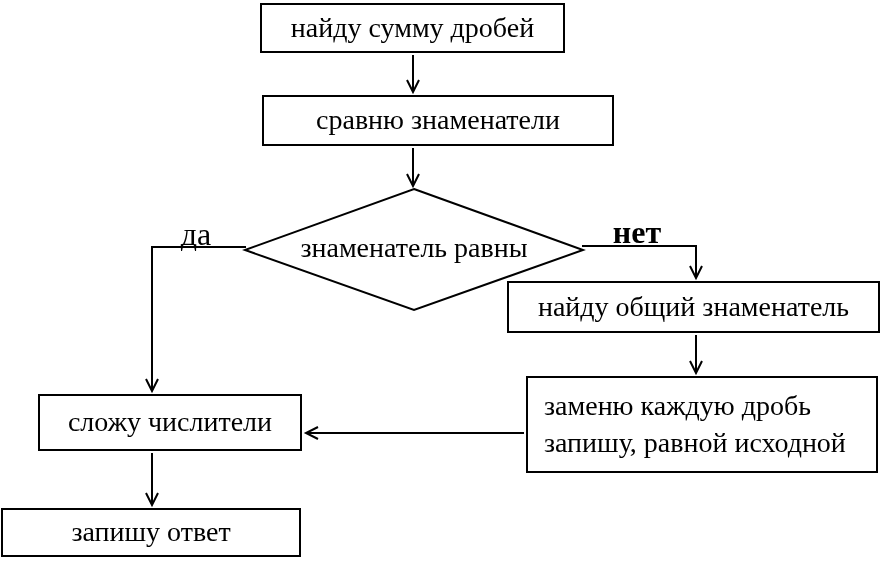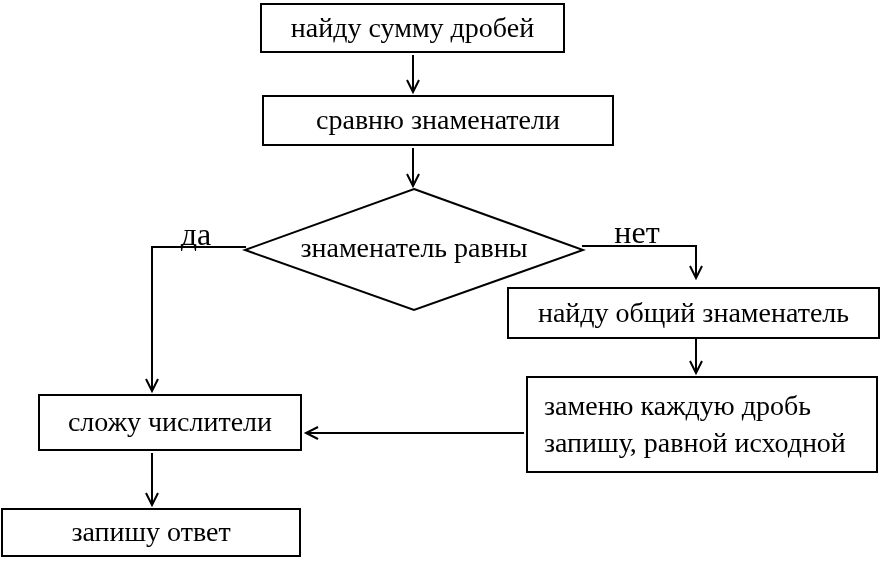--- a/index.html
+++ b/index.html
@@ -30,21 +30,21 @@
     background: #ffffff;
     display: flex;
     align-items: center;
     justify-content: center;
     font-size: 28px;
     line-height: 1.3;
     white-space: nowrap;
   }
   .node-start        { left: 260px; top: 3px;   width: 305px; height: 50px; text-align: right; }
   .node-compare      { left: 262px; top: 95px;  width: 352px; height: 51px; }
-  .node-find-common  { left: 507px; top: 281px; width: 373px; height: 52px; margin-top: 6px; }
+  .node-find-common  { left: 507px; top: 281px; width: 373px; height: 52px; }
   .node-replace      { left: 526px; top: 376px; width: 352px; height: 97px;
                        flex-direction: column; align-items: flex-start;
                        justify-content: center; padding-left: 16px; }
   .node-add          { left: 38px;  top: 394px; width: 264px; height: 57px; }
   .node-answer       { left: 1px;   top: 508px; width: 300px; height: 49px; }
   .decision-label {
     position: absolute;
     left: 264px;
     top: 232px;
     width: 300px;
@@ -53,21 +53,21 @@
     white-space: nowrap;
   }
   .edge-label {
     position: absolute;
     font-size: 32px;
     text-align: center;
     width: 90px;
     line-height: 1;
   }
   .edge-label-yes { left: 151px; top: 218px; }
-  .edge-label-no  { left: 592px; top: 216px; }
+  .edge-label-no  { left: 592px; top: 216px; font-weight: bold; }
 </style>
 </head>
 <body>
 
 <div class="canvas">
 
   <svg class="wires" viewBox="0 0 883 561" xmlns="http://www.w3.org/2000/svg">
     <defs>
       <marker id="arrow" markerWidth="18" markerHeight="16" refX="14" refY="7" orient="auto" markerUnits="userSpaceOnUse">
         <path d="M2,1 L14,7 L2,13" fill="none" stroke="#000000" stroke-width="2"></path>

